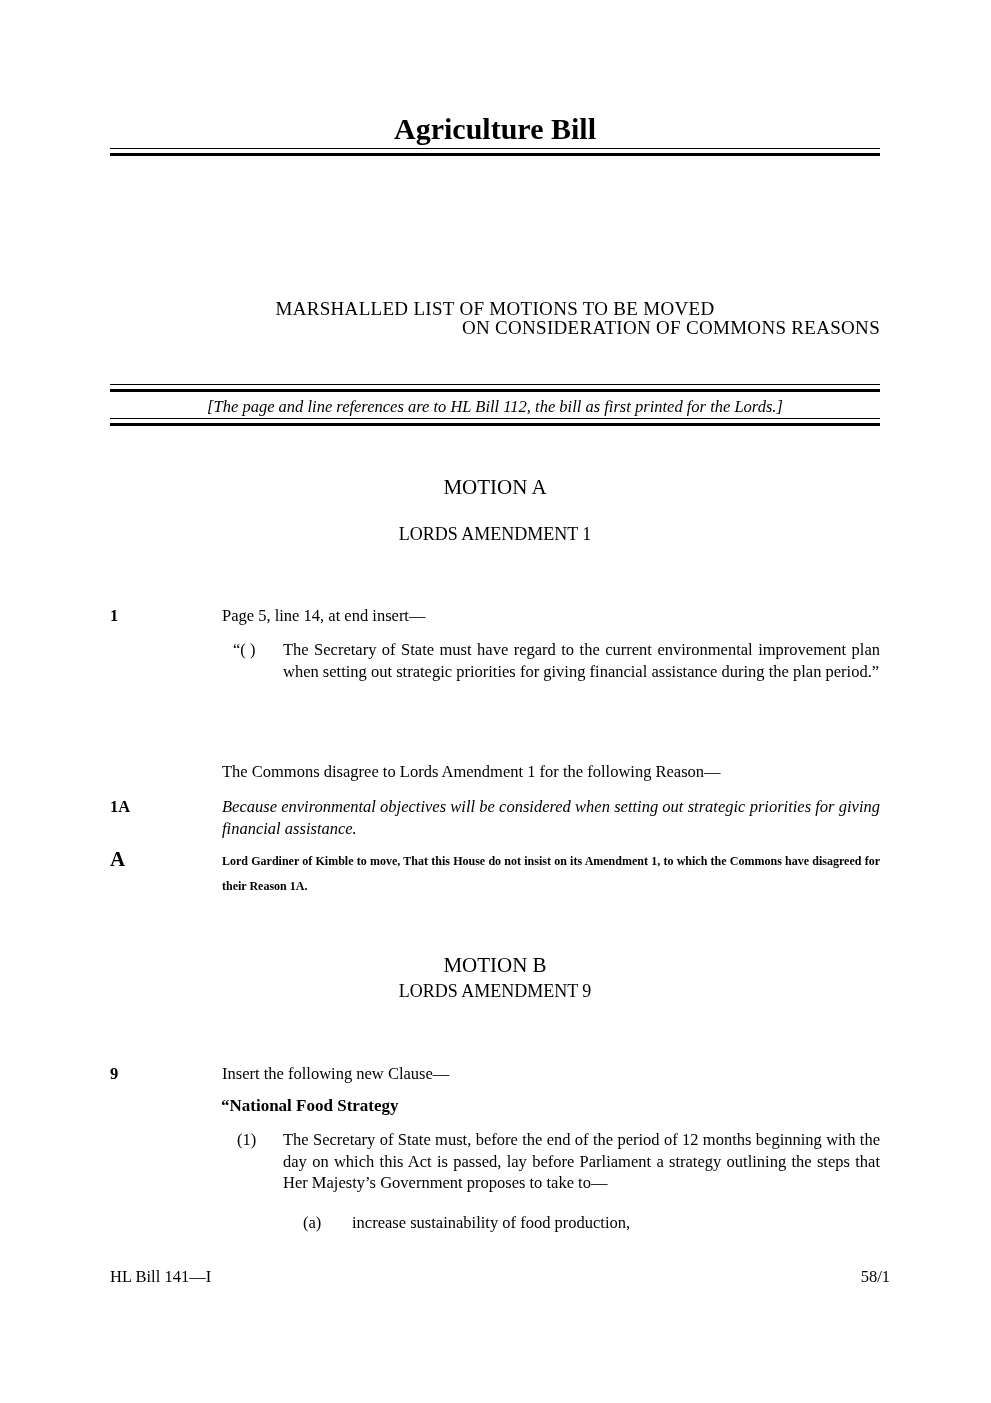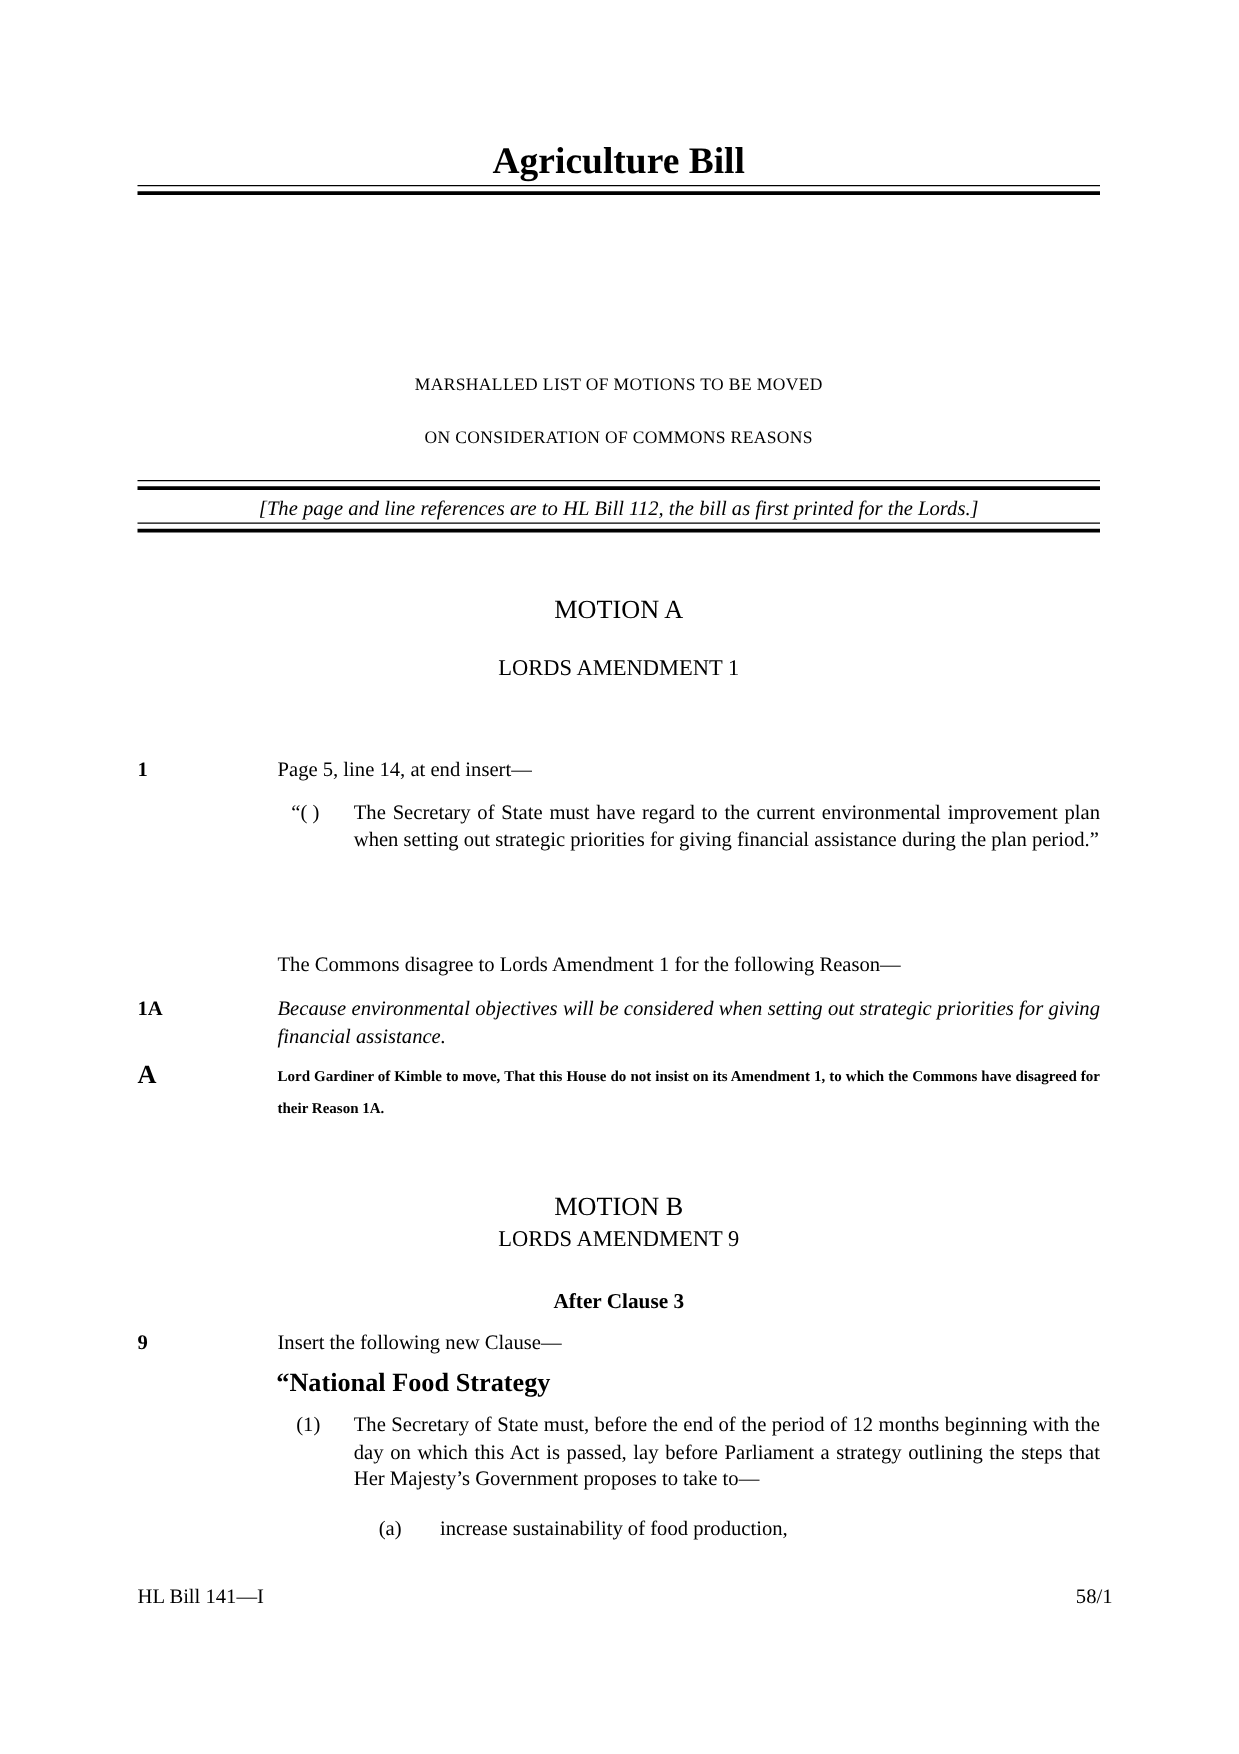--- a/index.html
+++ b/index.html
@@ -17,23 +17,23 @@
   .doc-title {
     top:110px; font-size:30px; font-weight:bold; line-height:38px;
   }
   .dblrule {
     height:8px; box-sizing:border-box;
     border-top:1.5px solid #000;
     border-bottom:3.5px solid #000;
   }
   .title-rule { top:148px; }
 
-  .headnote { font-size:14px; line-height:24px; letter-spacing:0.3px; }
+  .headnote { font-size:19px; line-height:24px; letter-spacing:0.3px; }
   .headnote-1 { top:297px; }
-  .headnote-2 { top:339px; }
+  .headnote-2 { top:316px;text-align:right; }
 
   .ref-rule-top { top:384px; }
   .ref-note { top:396px; font-size:16.5px; font-style:italic; line-height:22px; }
   .ref-rule-bottom { top:418px; }
 
   .motion-heading { font-size:21px; line-height:32px; }
   .motion-a-heading { top:471px; }
   .motion-b-heading { top:925px;margin-top:24px; }
 
   .sub-heading { font-size:18px; line-height:22px; }
@@ -60,21 +60,21 @@
   .reason-intro .txt { }
   .item-1a { top:796px; }
   .item-1a .txt { font-style:italic; text-align:justify; }
 
   .item-motion-a { top:849px; }
   .item-motion-a .num { font-size:21px; top:-1px; }
   .item-motion-a .txt { font-weight:bold; font-size:12px; line-height:25px; text-align:justify; }
 
   .item-9 { top:1063px; }
   .new-clause-title { top:1095px; padding-left:111px; box-sizing:border-box;
-                      font-weight:bold; font-size:21px; line-height:22px; }
+                      font-weight:bold; font-size:17px; line-height:22px; }
 
   .subsection-1 { top:1129px; padding-left:173px; box-sizing:border-box;
                   text-align:justify; line-height:21.5px; }
   .subsection-1 .marker { position:absolute; left:127px; top:0; }
 
   .para-a { top:1212px; padding-left:242px; box-sizing:border-box; }
   .para-a .marker { position:absolute; left:193px; top:0; }
 
   .footer { top:1266px; width:780px; font-size:16.5px; line-height:22px; }
   .footer .left { float:left; }
@@ -118,21 +118,20 @@
     <div class="txt">Because environmental objectives will be considered when setting out strategic priorities for giving financial assistance.</div>
   </div>
 
   <div class="abs body-txt row item-motion-a">
     <span class="num">A</span>
     <div class="txt">Lord Gardiner of Kimble to move, That this House do not insist on its Amendment 1, to which the Commons have disagreed for their Reason 1A.</div>
   </div>
 
   <div class="abs center motion-heading motion-b-heading">MOTION B</div>
   <div class="abs center sub-heading motion-b-sub">LORDS AMENDMENT 9</div>
-  <div class="abs center clause-heading motion-b-clause">After Clause 3</div>
 
   <div class="abs body-txt row item-9">
     <span class="num">9</span>
     <div class="txt">Insert the following new Clause—</div>
   </div>
 
   <div class="abs new-clause-title">“National Food Strategy</div>
 
   <div class="abs body-txt subsection-1">
     <span class="marker">(1)</span>

